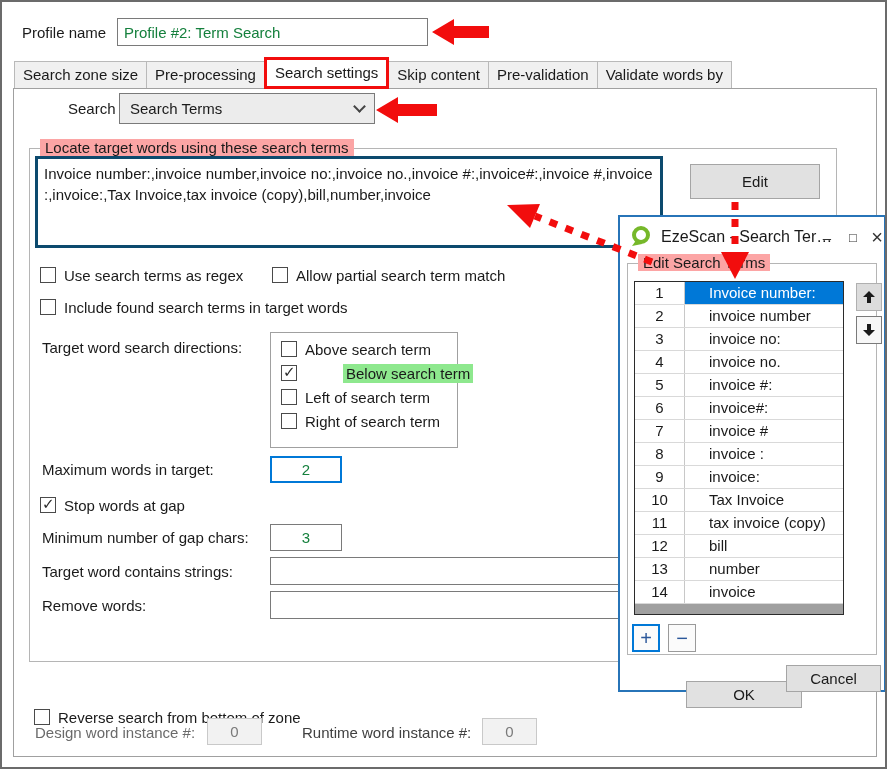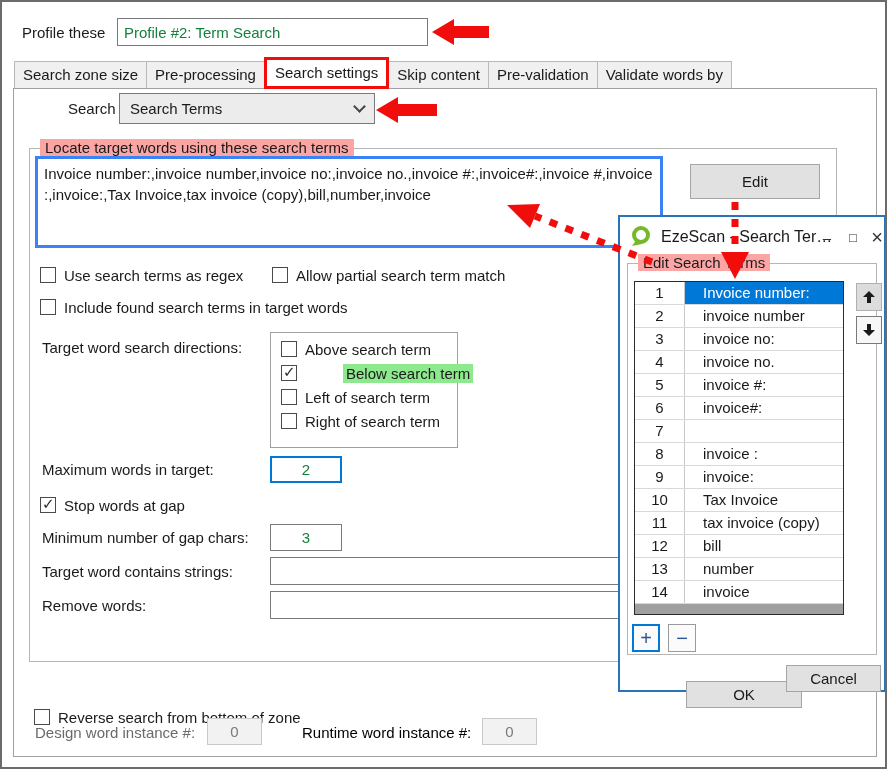--- a/index.html
+++ b/index.html
@@ -41,21 +41,21 @@
   #search-type-select {
     left:117px; top:91px; width:256px; height:31px; background:#ececec;
     border:1px solid #7a7a7a; display:flex; align-items:center; padding:0 10px;
   }
   .chev { width:9px; height:9px; border-right:2px solid #444; border-bottom:2px solid #444;
     transform: rotate(45deg); margin-left:auto; margin-top:-4px; }
 
   
   #terms-box {
     left:33px; top:154px; width:628px; height:92px; background:#fff;
-    border:3px solid #3b82f6; padding:4px 6px; line-height:21px; overflow:hidden;
+    border:3px solid #0c4a6e; padding:4px 6px; line-height:21px; overflow:hidden;
   }
   .btn {
     background:#e1e1e1; border:1px solid #a5a5a5; display:flex;
     align-items:center; justify-content:center; cursor:default;
   }
 
   
   .cbrow { display:flex; align-items:center; gap:8px; height:20px; }
   .cb { width:16px; height:16px; border:1px solid #4a4a4a; background:#fff; position:relative; flex:0 0 auto; }
   .cb.checked::after {
@@ -67,37 +67,37 @@
   #dialog {
     left:616px; top:213px; width:268px; height:477px; background:#fff;
     border:2px solid #2774b8; z-index:5;
   }
   #dialog .titlebar { position:absolute; left:0; top:0; right:0; height:40px; display:flex; align-items:center; }
   #dialog .title { font-size:16px; margin-left:8px; white-space:nowrap; overflow:hidden; }
   .winbtn { position:absolute; top:8px; width:22px; height:24px; display:flex; align-items:center; justify-content:center; color:#333; font-size:15px; }
   #terms-list { position:absolute; left:14px; top:64px; width:210px; height:334px; border:1px solid #2b2b2b; background:#fff; overflow:hidden; }
   .srow { display:flex; height:23px; border-bottom:1px solid #d9d9d9; }
   .snum { width:50px; border-right:1px solid #c8c8c8; text-align:center; line-height:22px; background:#fff; flex:0 0 auto; }
-  .sterm { flex:1; line-height:22px; padding-left:18px; white-space:nowrap; overflow:hidden; }
+  .sterm { flex:1; line-height:22px; padding-left:24px; white-space:nowrap; overflow:hidden; }
   .srow.selected .sterm { background:#0078d7; color:#fff; }
   #list-scrollbar { position:absolute; left:0; bottom:0; right:0; height:10px; background:#e6e6e6; }
   #list-scrollbar .thumb { height:100%; width:100%; background:#a0a0a0; }
   .arrbtn { position:absolute; width:26px; height:28px; display:flex; align-items:center; justify-content:center; }
   .pmbtn { position:absolute; width:28px; height:28px; display:flex; align-items:center; justify-content:center;
     color:#2b579a; font-size:20px; background:#fbfbfb; }
 
   
   #annotations { position:absolute; inset:0; z-index:10; pointer-events:none; }
 </style>
 </head>
 <body>
 
 <div id="window">
 
-  <div class="abs lbl" style="left:20px; top:22px;">Profile these</div>
+  <div class="abs lbl" style="left:20px; top:22px;">Profile name</div>
   <input class="abs tinput" style="left: 115px; top: 16px; width: 311px; height: 28px;" value="Profile #2: Term Search">
 
   <div id="tabstrip">
     <div class="tab">Search zone size</div>
     <div class="tab">Pre-processing</div>
     <div class="tab selected">Search settings</div>
     <div class="tab">Skip content</div>
     <div class="tab">Pre-validation</div>
     <div class="tab">Validate words by</div>
   </div>
@@ -166,21 +166,21 @@
 
   <div class="abs lbl" style="left:40px; top:595px;">Remove words:</div>
   <input class="abs tinput" style="left: 268px; top: 589px; width: 372px; height: 28px;" value="">
 
   <div class="abs cbrow" style="left:32px; top:683px;margin-top:22px;">
     <span class="cb"></span>
     <span class="lbl">Reverse search from bottom of zone</span>
   </div>
   <div class="abs lbl" style="left:33px; top:722px; color:#6a6a6a;">Design word instance #:</div>
   <input class="abs tinput centered disabled-input" style="left: 205px; top: 716px; width: 55px; height: 27px;" disabled="" value="0">
-  <div class="abs lbl" style="left:300px; top:722px; color:#000000;">Runtime word instance #:</div>
+  <div class="abs lbl" style="left:300px; top:722px; color:#404040;">Runtime word instance #:</div>
   <input class="abs tinput centered disabled-input" style="left: 480px; top: 716px; width: 55px; height: 27px;" disabled="" value="0">
 
   <div class="abs" id="dialog">
     <div class="titlebar">
       <svg width="24" height="24" viewBox="0 0 24 24" style="margin-left:9px;">
         <circle cx="12" cy="10" r="7" fill="none" stroke="#76b82a" stroke-width="4"></circle>
         <path d="M3,21 L8,14 L13,19 Z" fill="#76b82a"></path>
       </svg>
       <div class="title">EzeScan - Search Ter…</div>
       <div class="winbtn" style="left:196px;">–</div>
@@ -213,20 +213,21 @@
           <div class="srow">
             <div class="snum">5</div>
             <div class="sterm">invoice #:</div>
           </div>
           <div class="srow">
             <div class="snum">6</div>
             <div class="sterm">invoice#:</div>
           </div>
           <div class="srow">
             <div class="snum">7</div>
+            <div class="sterm">invoice #</div>
           </div>
           <div class="srow">
             <div class="snum">8</div>
             <div class="sterm">invoice :</div>
           </div>
           <div class="srow">
             <div class="snum">9</div>
             <div class="sterm">invoice:</div>
           </div>
           <div class="srow">

